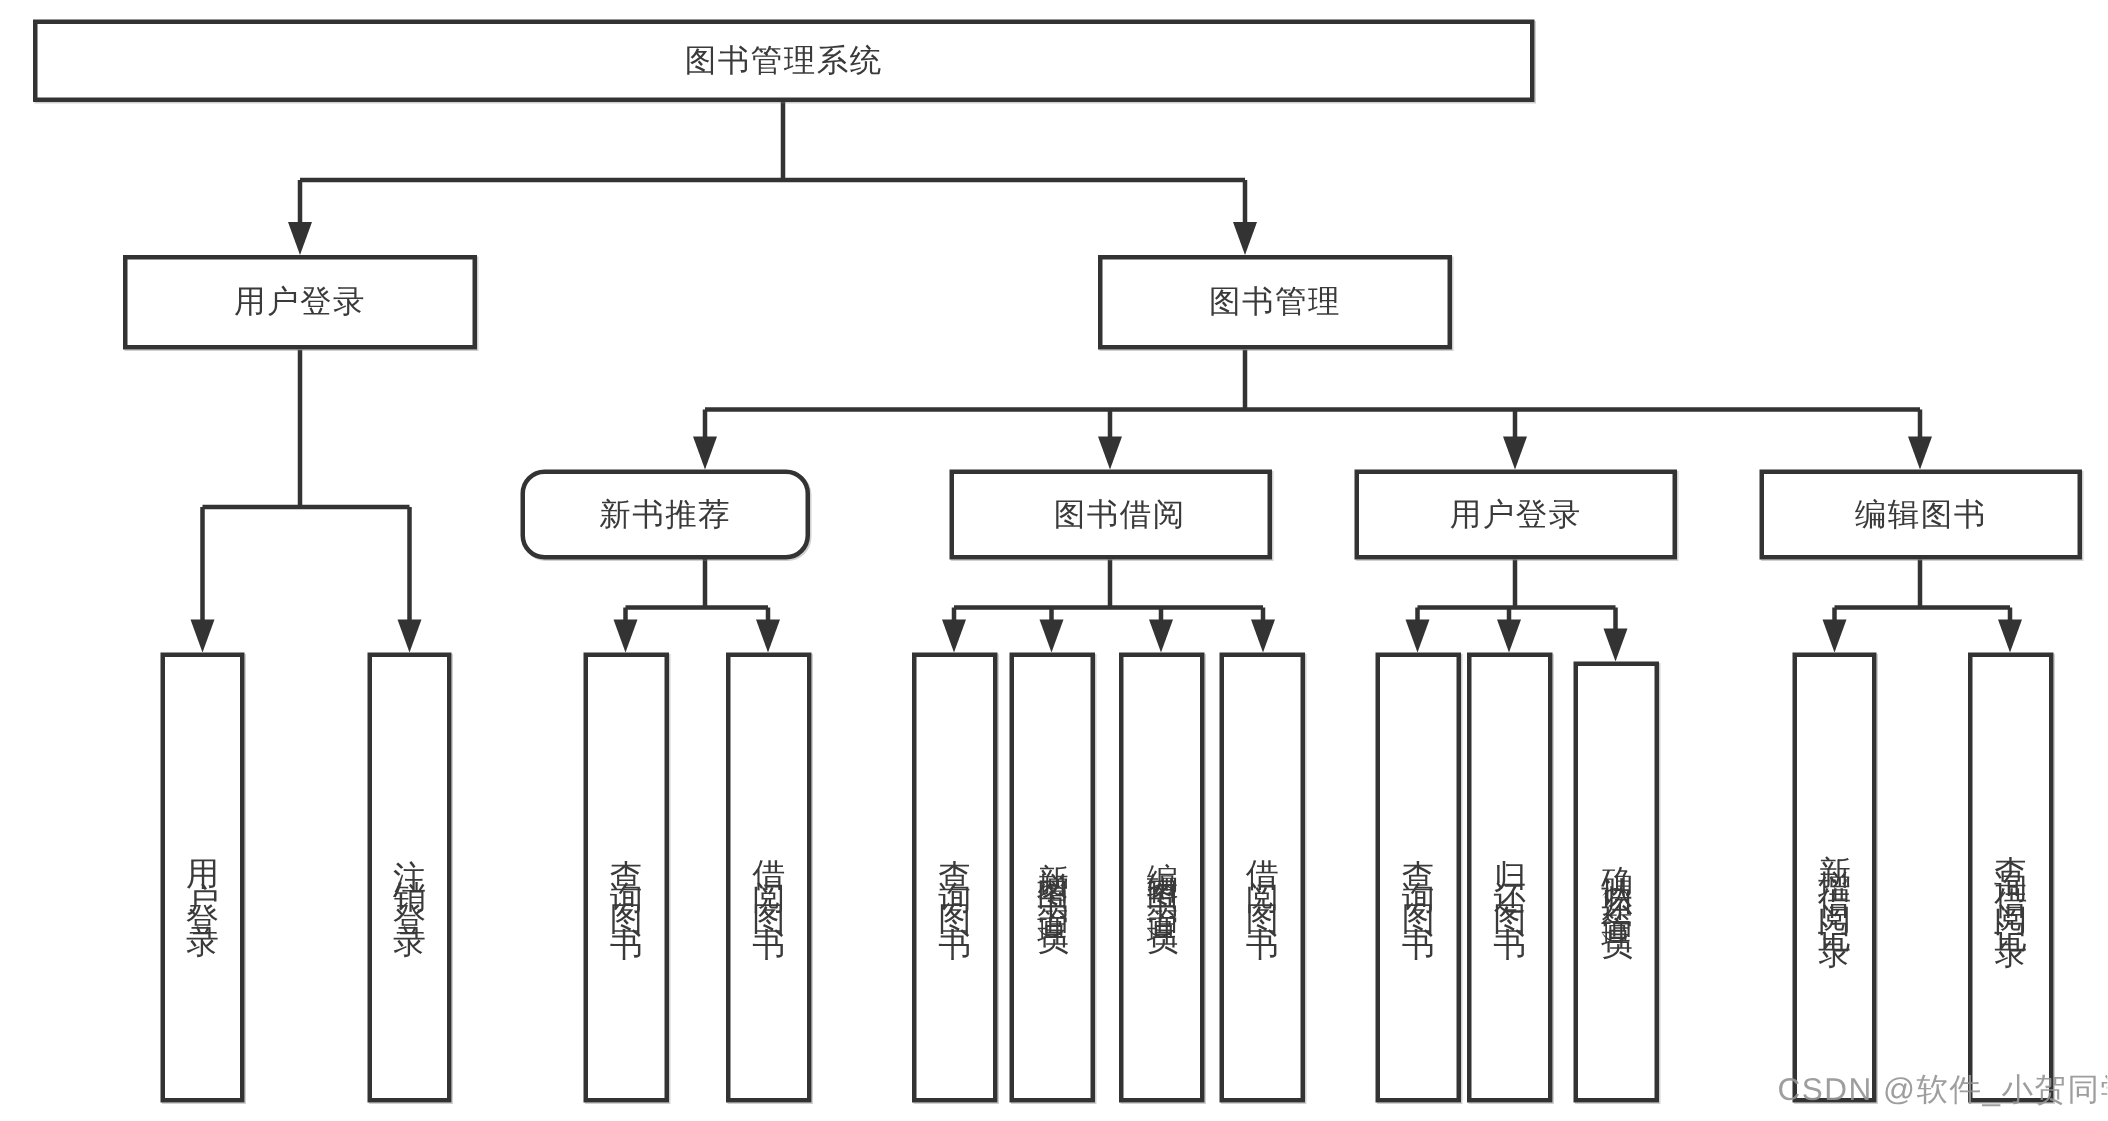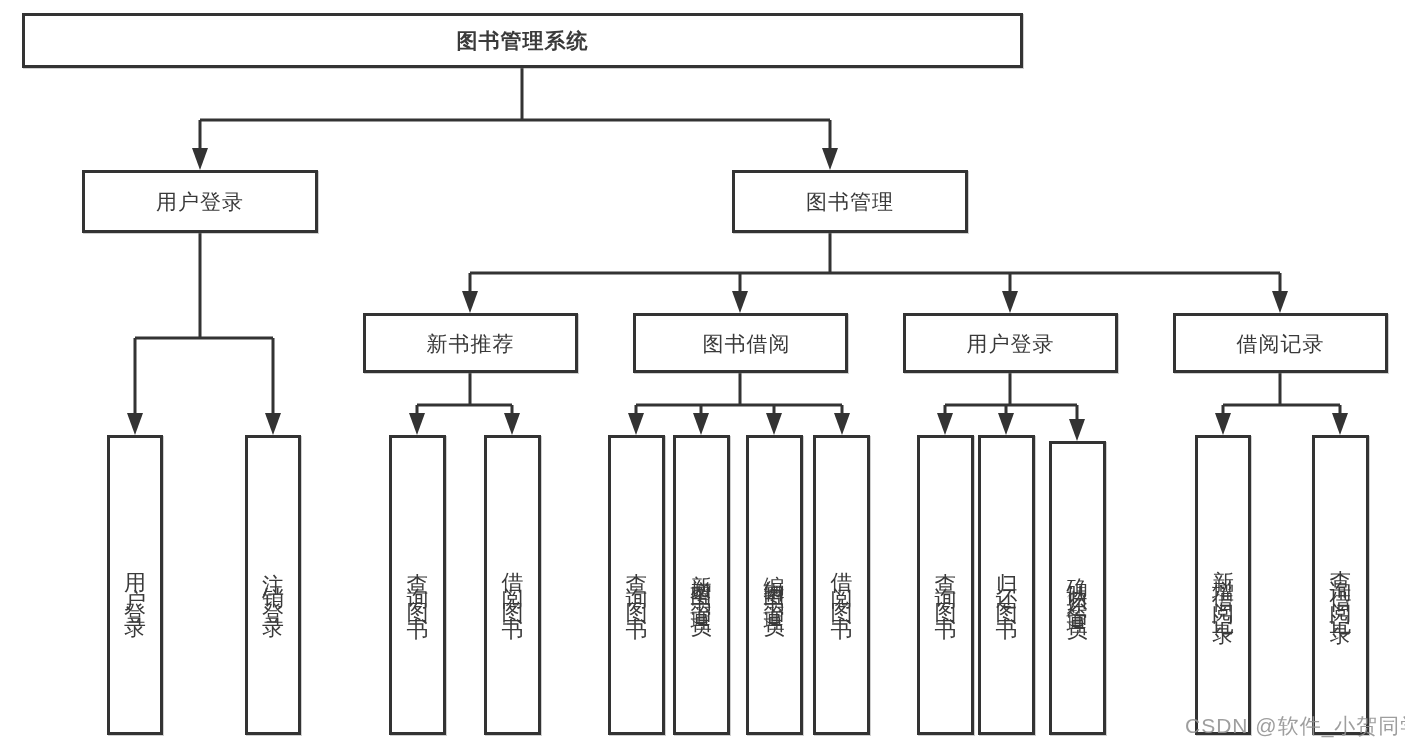--- a/index.html
+++ b/index.html
@@ -97,42 +97,42 @@
       <polygon points="1069,419 1085,419 1077,441" fill="#333333" stroke="none"></polygon>
     </g>
 
     <g>
       <path d="M1280 372 V405 M1223 405 H1340 M1223 405 V415 M1340 405 V415"></path>
       <polygon points="1215,413 1231,413 1223,435" fill="#333333" stroke="none"></polygon>
       <polygon points="1332,413 1348,413 1340,435" fill="#333333" stroke="none"></polygon>
     </g>
   </svg>
 
-  <div class="node" style="left:22px; top:13px; width:1001px; height:55px;font-weight:bold;">
+  <div class="node" style="left:22px; top:13px; width:1001px; height:55px;">
     <span>图书管理系统</span>
   </div>
 
   <div class="node" style="left:82px; top:170px; width:236px; height:63px;">
     <span>用户登录</span>
   </div>
   <div class="node" style="left:712px; top:170px; width:236px; height:63px;margin-left:20px;">
     <span>图书管理</span>
   </div>
 
-  <div class="node" style="left:363px; top:313px; width:215px; height:60px;">
+  <div class="node" style="left:347px; top:313px; width:193px; height:60px;border-radius:16px;">
     <span>新书推荐</span>
   </div>
   <div class="node" style="left:633px; top:313px; width:215px; height:60px;padding-left:12px;">
     <span>图书借阅</span>
   </div>
   <div class="node" style="left:903px; top:313px; width:215px; height:60px;">
     <span>用户登录</span>
   </div>
   <div class="node" style="left:1173px; top:313px; width:215px; height:60px;">
-    <span>借阅记录</span>
+    <span>编辑图书</span>
   </div>
 
   <div class="node v" style="left:107px; top:435px; width:56px; height:300px;">
     <span>用户登录</span>
   </div>
   <div class="node v" style="left:245px; top:435px; width:56px; height:300px;">
     <span>注销登录</span>
   </div>
 
   <div class="node v" style="left:389px; top:435px; width:57px; height:300px;">

